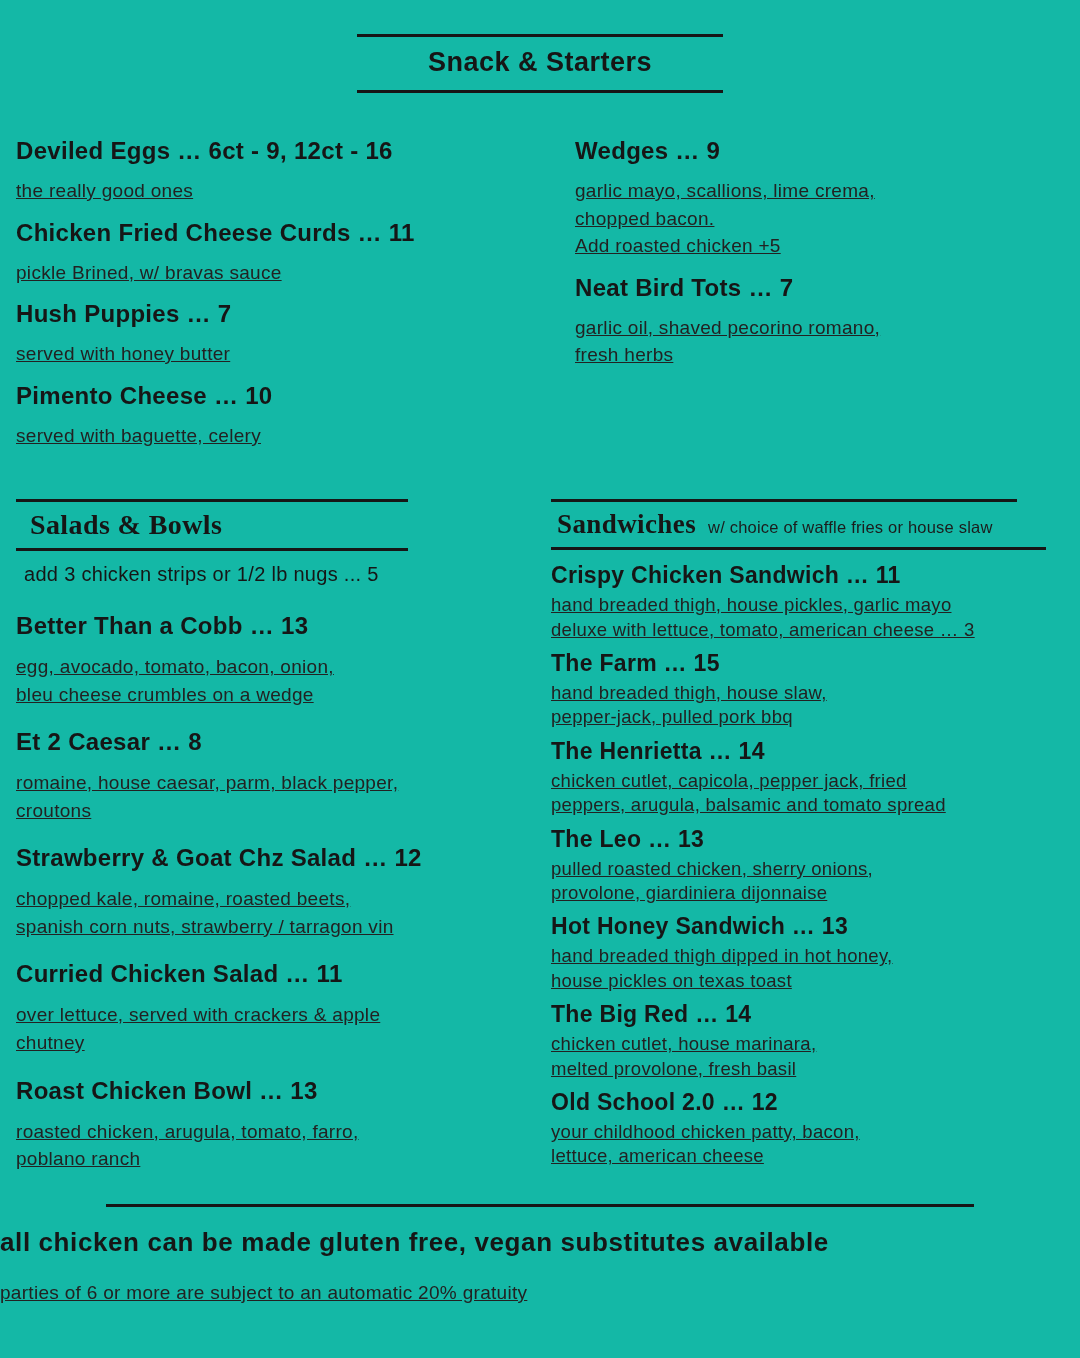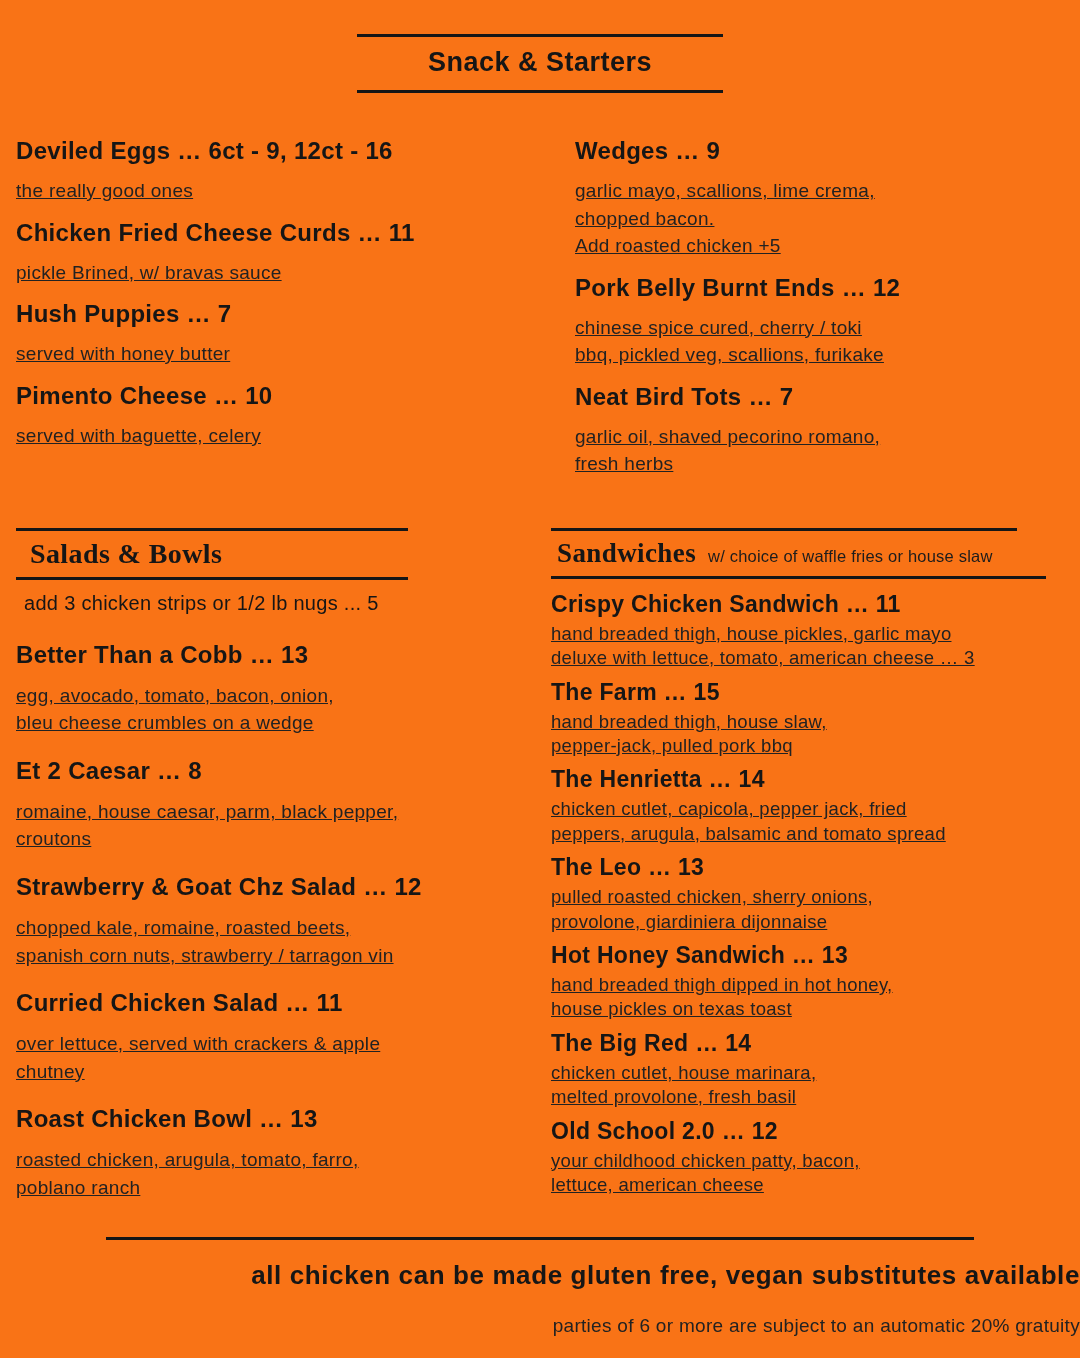--- a/index.html
+++ b/index.html
@@ -1,21 +1,21 @@
 <!DOCTYPE html>
 <html><head>
 <meta charset="utf-8">
 <style>
   * { box-sizing: border-box; }
   html, body { margin: 0; padding: 0; background: #ffffff; }
   .page {
     width: 1080px;
     height: 1358px;
     margin: 0 auto;
-    background: #f97316;
+    background: #14b8a6;
     color: #161616;
     font-family: "Liberation Sans", sans-serif;
     display: flex;
     flex-direction: column;
     overflow: hidden;
   }
   .rule { height: 0; border-top: 3px solid #161616; }
 
   
   .title-block { width: 366px; margin: 34px auto 0; text-align: center; }
@@ -76,33 +76,34 @@
   }
   .salads .item { margin-bottom: 20px; }
   .salads .item .name { margin-bottom: 13px; }
 
   
   .sw .item { margin-bottom: 8px; }
   .sw .item .name { font-size: 23px; margin: 0 0 4px; }
   .sw .item .desc { font-size: 18.5px; line-height: 1.32; }
 
   
-  .footer { margin-top: auto; text-align: right; padding-bottom: 21px; }
+  .footer { margin-top: auto; text-align: left; padding-bottom: 38px; }
   .footer .rule { width: 868px; margin: 0 auto 20px; }
   .footer .main-note {
     font-size: 26px;
     font-weight: 700;
     letter-spacing: 0.6px;
     margin: 0;
   }
   .footer .sub-note {
     font-size: 19px;
     letter-spacing: 0.3px;
-    margin: 24px 0 0;
+    margin: 24px 0 16px;
     color: #222222;
+    text-decoration: underline;
   }
 </style>
 </head>
 <body>
 
 <div class="page">
 
   <div class="title-block">
     <div class="rule"></div>
     <h1>Snack &amp; Starters</h1>
@@ -131,25 +132,20 @@
           <p class="desc">served with baguette, celery</p>
         </div>
       </div>
 
       <div class="col col-inset">
         <div class="item">
           <h3 class="name">Wedges … 9</h3>
           <p class="desc">garlic mayo, scallions, lime crema,
 chopped bacon.
 Add roasted chicken +5</p>
-        </div>
-        <div class="item">
-          <h3 class="name">Pork Belly Burnt Ends … 12</h3>
-          <p class="desc">chinese spice cured, cherry / toki
-bbq, pickled veg, scallions, furikake</p>
         </div>
         <div class="item">
           <h3 class="name">Neat Bird Tots … 7</h3>
           <p class="desc">garlic oil, shaved pecorino romano,
 fresh herbs</p>
         </div>
       </div>
     </div>
 
     <div class="row mains">

